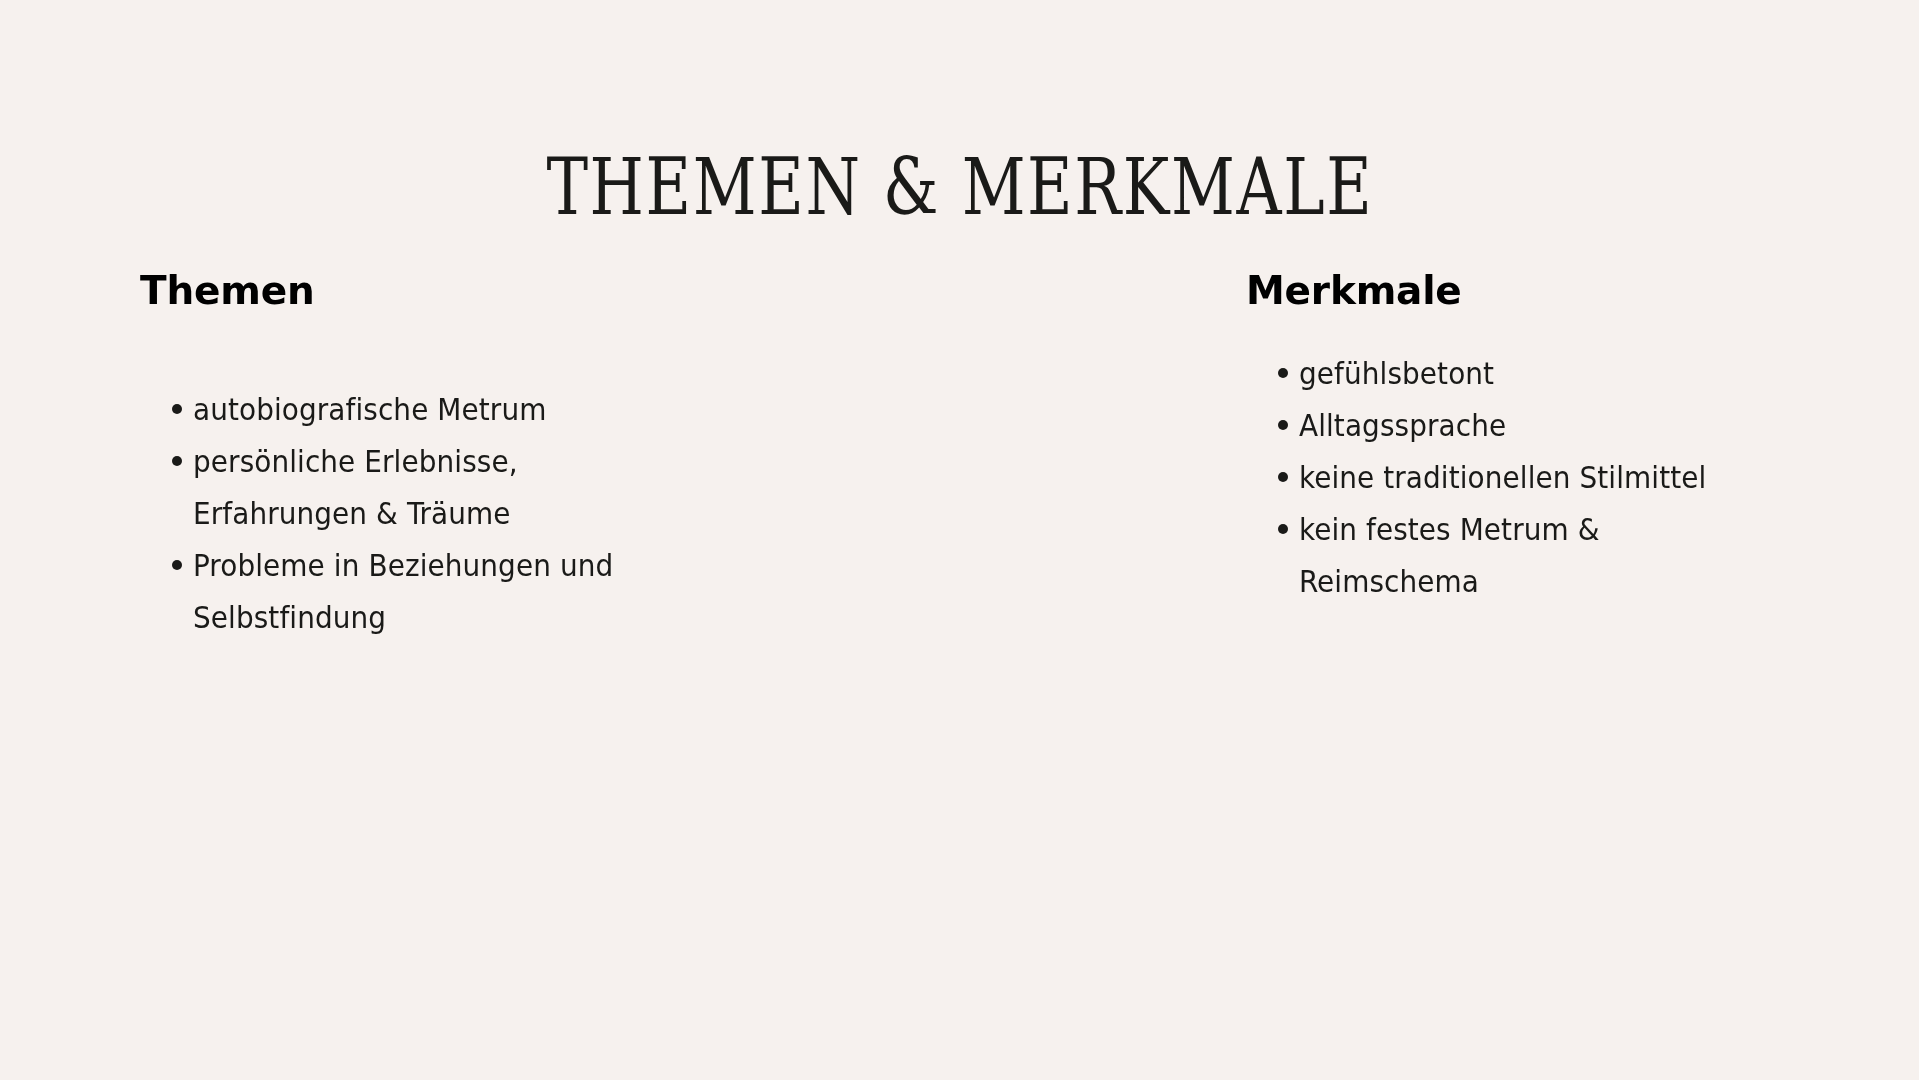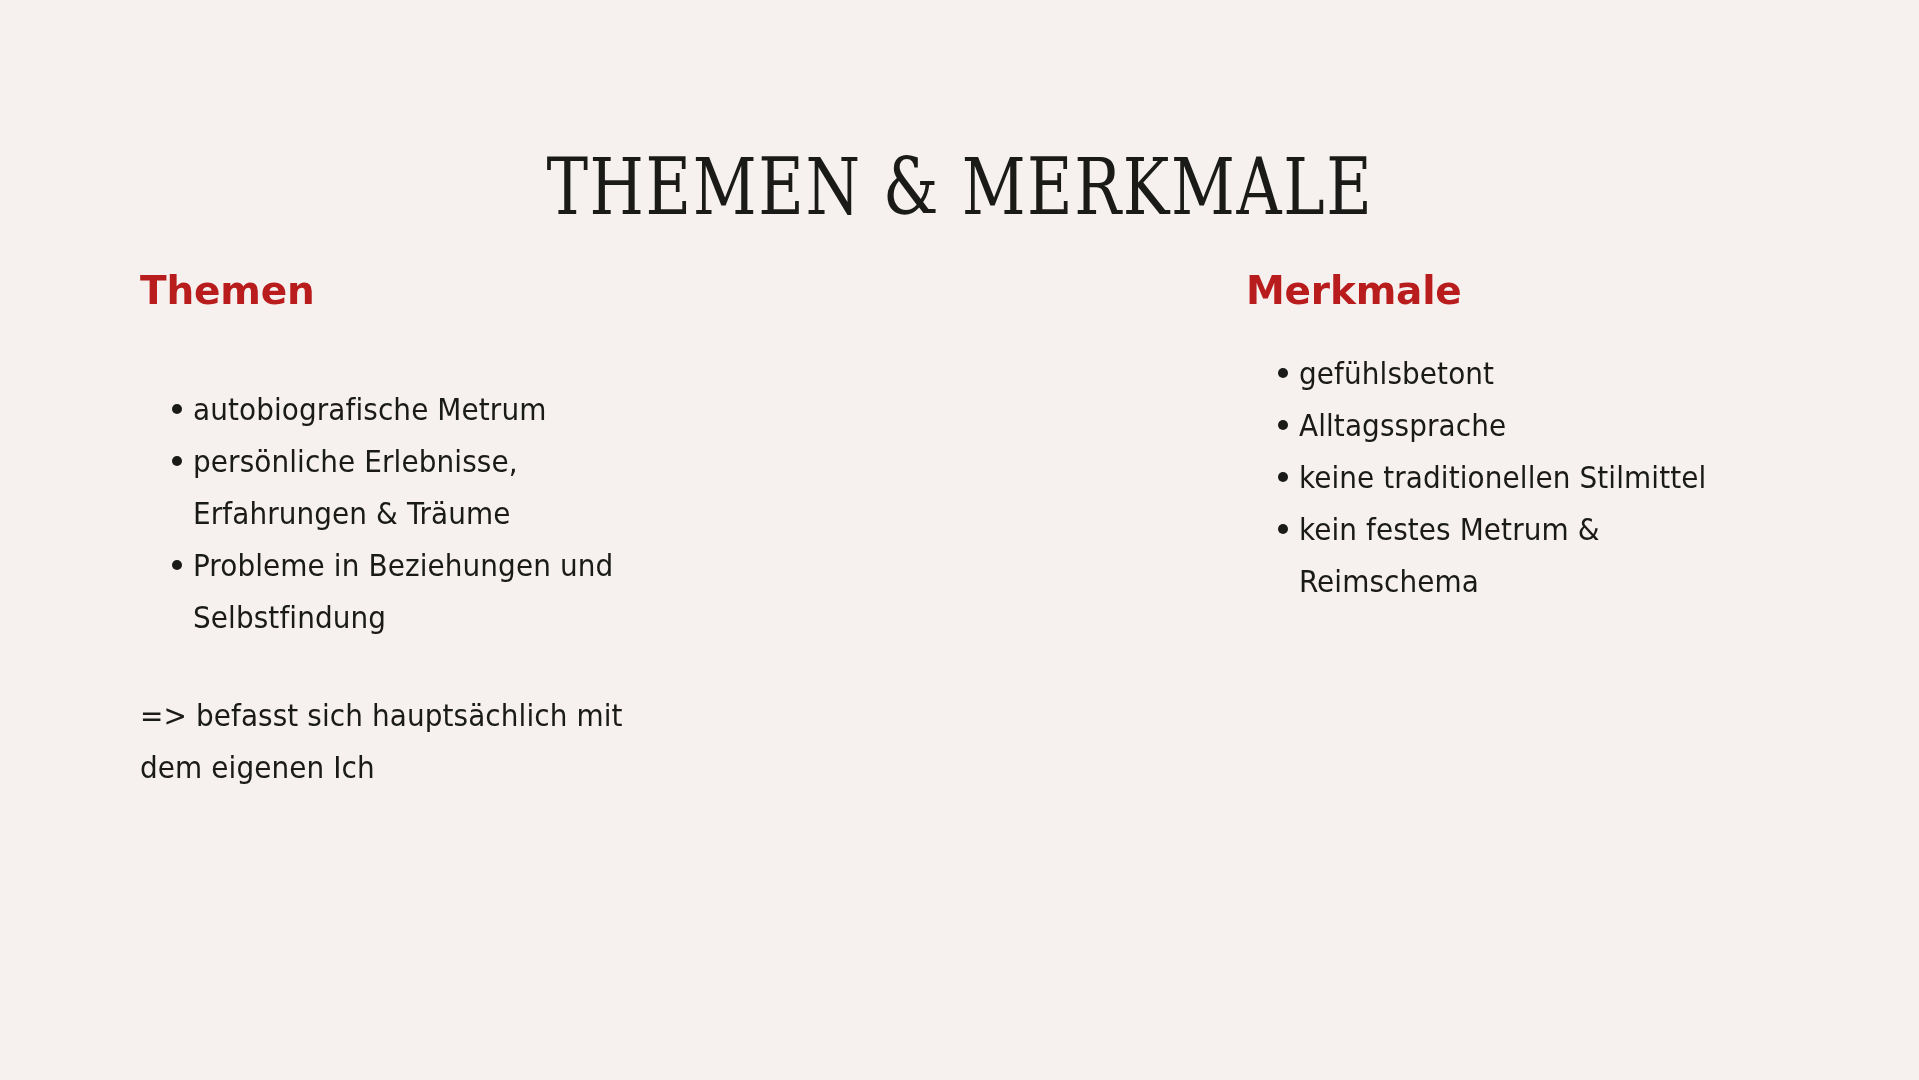--- a/index.html
+++ b/index.html
@@ -63,21 +63,21 @@
 
   .column.left  { left: 140px;  width: 830px; }
   .column.right { left: 1246px; width: 700px; }
 
   .col-heading {
     font-family: "DejaVu Sans", "Liberation Sans", sans-serif;
     font-weight: 700;
     font-size: 39px;
     line-height: 1.1;
     letter-spacing: -0.2px;
-    color: #b91c1c;
+    color: #000000;
     margin: 0;
     padding: 0;
   }
 
   .bullet-list {
     list-style: none;
     margin: 0;
     padding: 0;
   }
 
@@ -146,22 +146,20 @@
           <span class="btext">persönliche Erlebnisse,
 Erfahrungen &amp; Träume</span>
         </li>
         <li class="bullet-item">
           <span class="dot"></span>
           <span class="btext">Probleme in Beziehungen und
 Selbstfindung</span>
         </li>
       </ul>
 
-      <p class="conclusion">=&gt; befasst sich hauptsächlich mit
-dem eigenen Ich</p>
     </div>
 
     <div class="column right">
       <h2 class="col-heading">Merkmale</h2>
 
       <ul class="bullet-list">
         <li class="bullet-item">
           <span class="dot"></span>
           <span class="btext">gefühlsbetont</span>
         </li>

